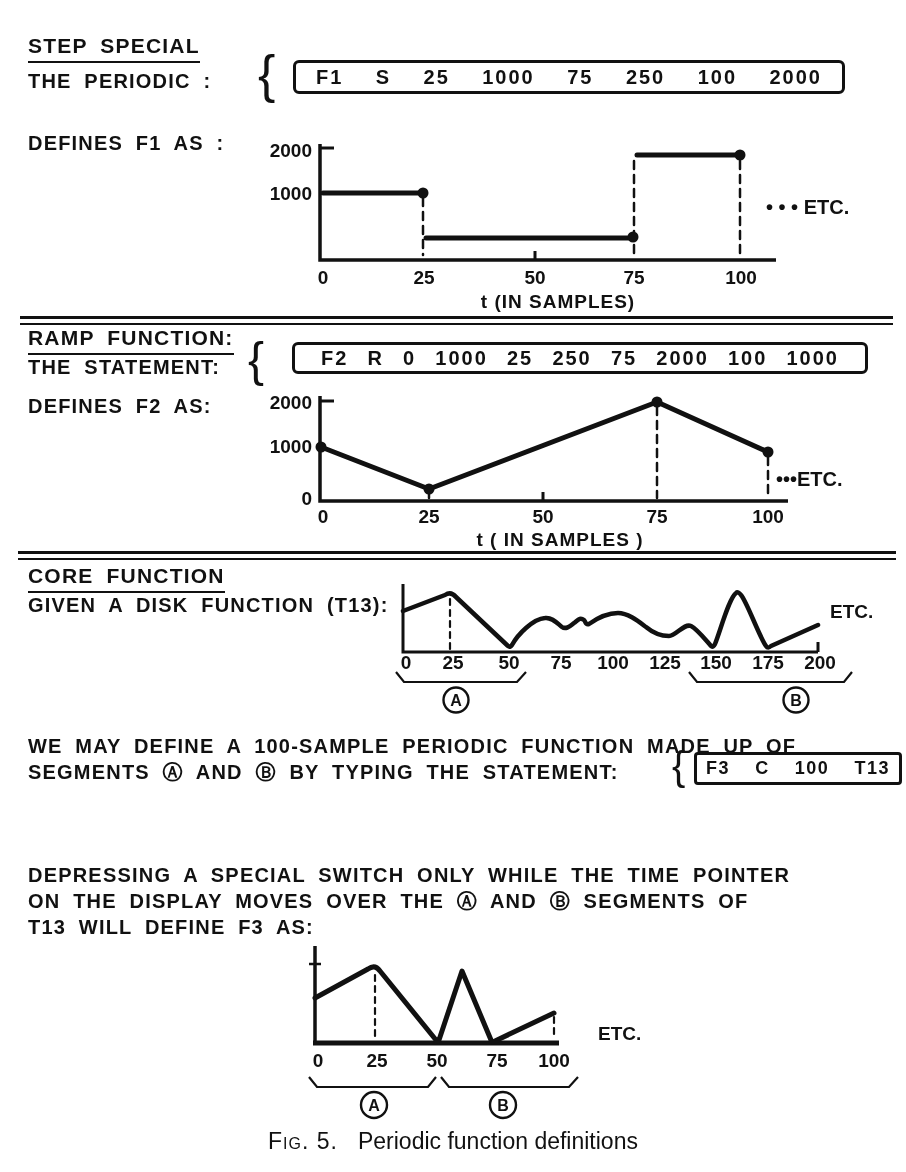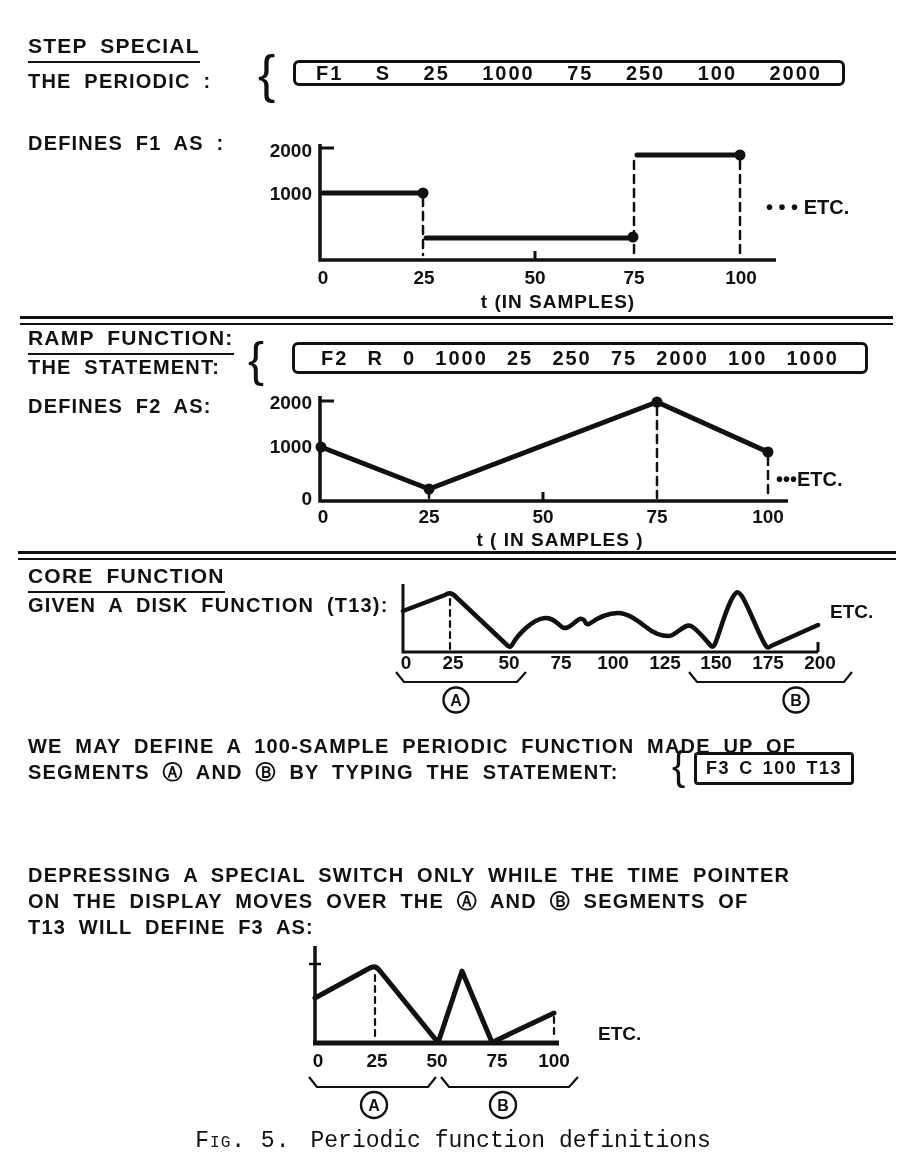--- a/index.html
+++ b/index.html
@@ -13,34 +13,34 @@
   .brace{font-weight:400;color:#111;line-height:1;}
   .stmtbox{
     border:3.4px solid #111;border-radius:6px;display:flex;align-items:center;
     justify-content:space-between;box-sizing:border-box;background:#fff;
   }
   .stmtbox span{font-weight:700;font-size:20px;letter-spacing:2px;white-space:pre;}
   .sep{height:4px;border-top:3px solid #111;border-bottom:2px solid #111;}
   svg text{font-family:"Liberation Sans", sans-serif;font-weight:700;fill:#111;}
   .caption{
     position:absolute;left:0;right:0;text-align:center;
-    font-family:Liberation Mono, monospace;font-size:23px;color:#111;
+    font-family:Liberation Sans, sans-serif;font-size:23px;color:#111;
   }
   .caption .fig{font-variant:small-caps;margin-right:20px;letter-spacing:1px;}
 </style>
 </head>
 <body>
 
 <div class="page">
 
   <div class="abs hand heading" style="left:28px;top:33px;">STEP SPECIAL</div>
 
   <div class="abs hand" style="left:28px;top:68px;">THE PERIODIC :</div>
   <div class="abs brace" style="left:258px;top:48px;font-size:52px;">{</div>
-  <div class="abs stmtbox" style="left:293px;top:60px;width:552px;height:26px;padding:0 20px;">
+  <div class="abs stmtbox" style="left:293px;top:60px;width:552px;height:34px;padding:0 20px;">
     <span>F1</span>
     <span>S</span>
     <span>25</span>
     <span>1000</span>
     <span>75</span>
     <span>250</span>
     <span>100</span>
     <span>2000</span>
   </div>
 
@@ -168,21 +168,21 @@
       <text x="820" y="669" text-anchor="middle">200</text>
       <text x="456" y="706" text-anchor="middle" font-size="16">A</text>
       <text x="796" y="706" text-anchor="middle" font-size="16">B</text>
       <text x="830" y="618" font-size="19">ETC.</text>
     </g>
   </svg>
 
   <div class="abs hand" style="left:28px;top:733px;">WE MAY DEFINE A 100-SAMPLE PERIODIC FUNCTION MADE UP OF</div>
   <div class="abs hand" style="left:28px;top:759px;">SEGMENTS Ⓐ AND Ⓑ BY TYPING THE STATEMENT:</div>
   <div class="abs brace" style="left:672px;top:746px;font-size:40px;">{</div>
-  <div class="abs stmtbox" style="left:694px;top:752px;width:160px;height:33px;padding:0 9px;border-width:3px;border-radius:4px;">
+  <div class="abs stmtbox" style="left:694px;top:752px;width:208px;height:33px;padding:0 9px;border-width:3px;border-radius:4px;">
     <span style="font-size:18px;letter-spacing:1.5px;">F3</span>
     <span style="font-size:18px;letter-spacing:1.5px;">C</span>
     <span style="font-size:18px;letter-spacing:1.5px;">100</span>
     <span style="font-size:18px;letter-spacing:1.5px;">T13</span>
   </div>
 
   <div class="abs hand" style="left:28px;top:888px;">ON THE DISPLAY MOVES OVER THE Ⓐ AND Ⓑ SEGMENTS OF</div>
   <div class="abs hand" style="left:28px;top:862px;">DEPRESSING A SPECIAL SWITCH ONLY WHILE THE TIME POINTER</div>
   <div class="abs hand" style="left:28px;top:914px;">T13 WILL DEFINE F3 AS:</div>
 

